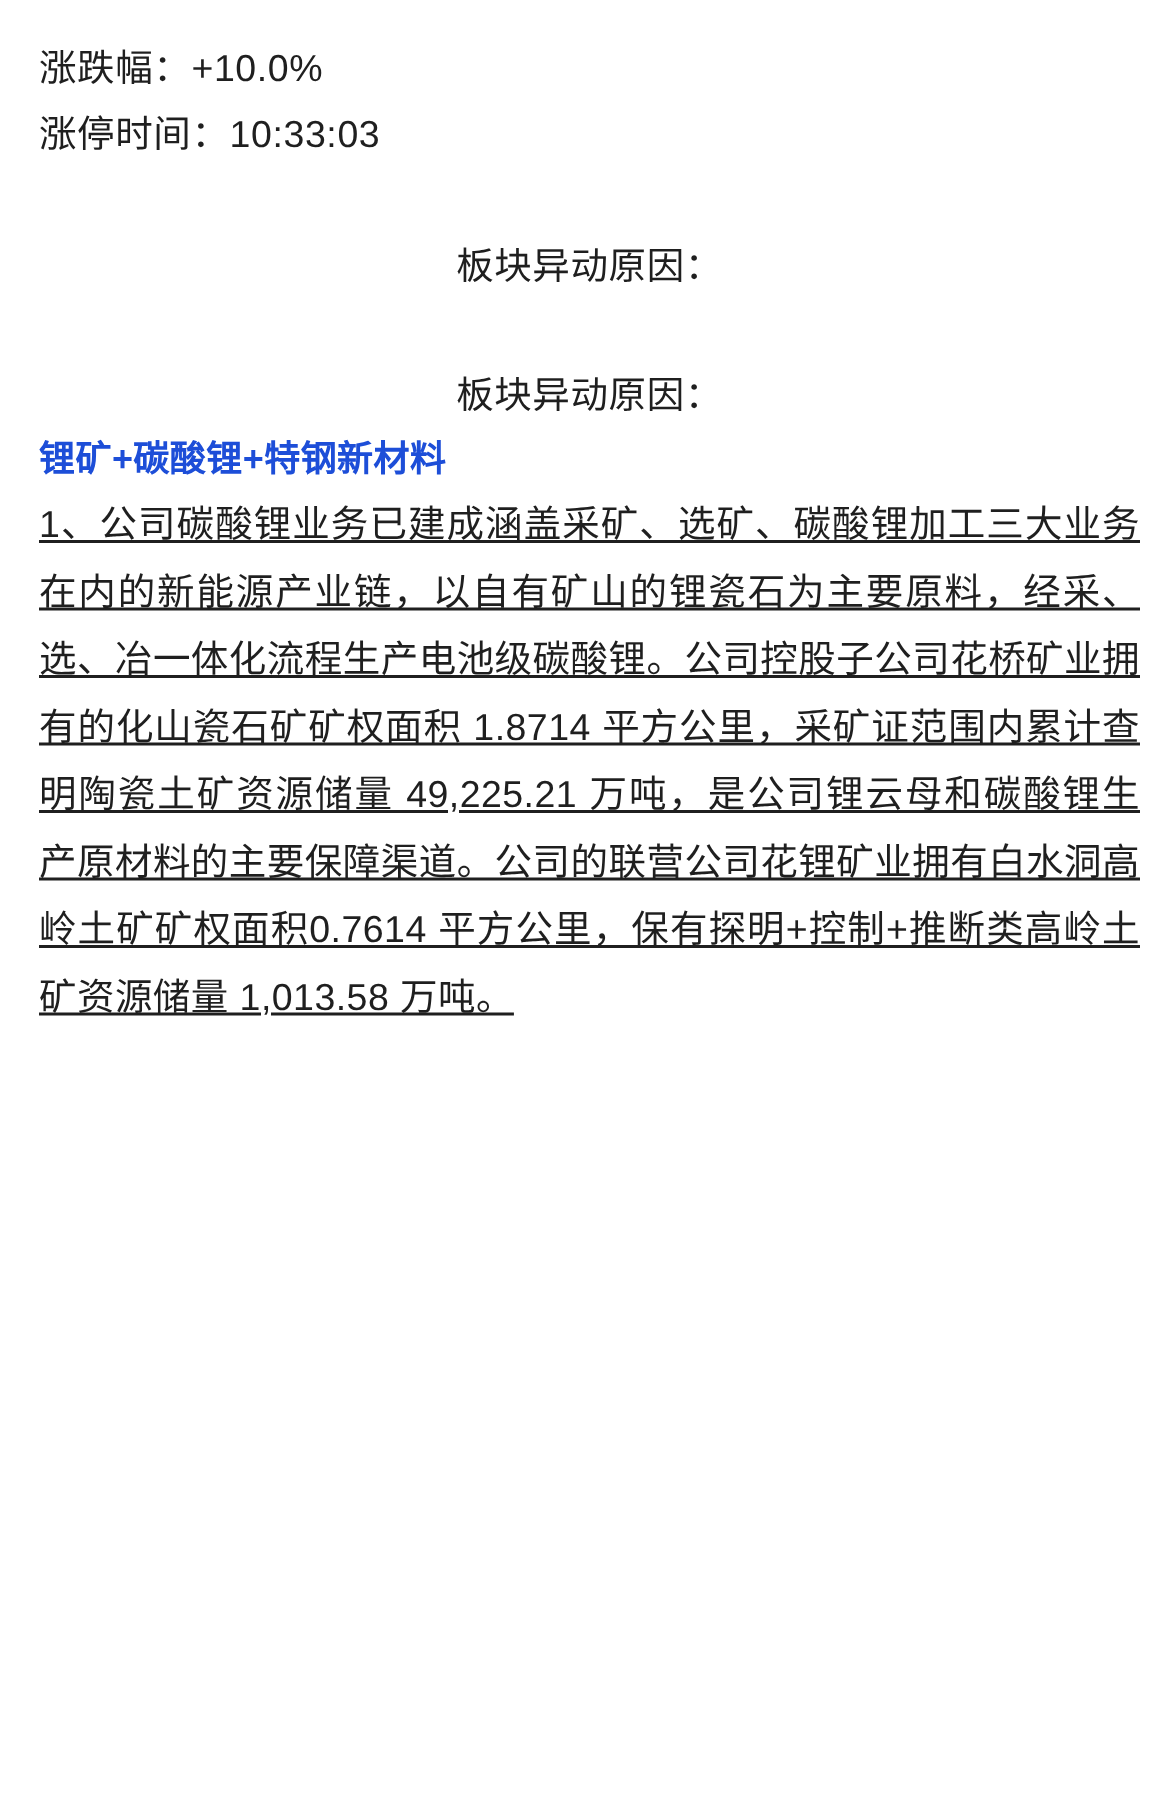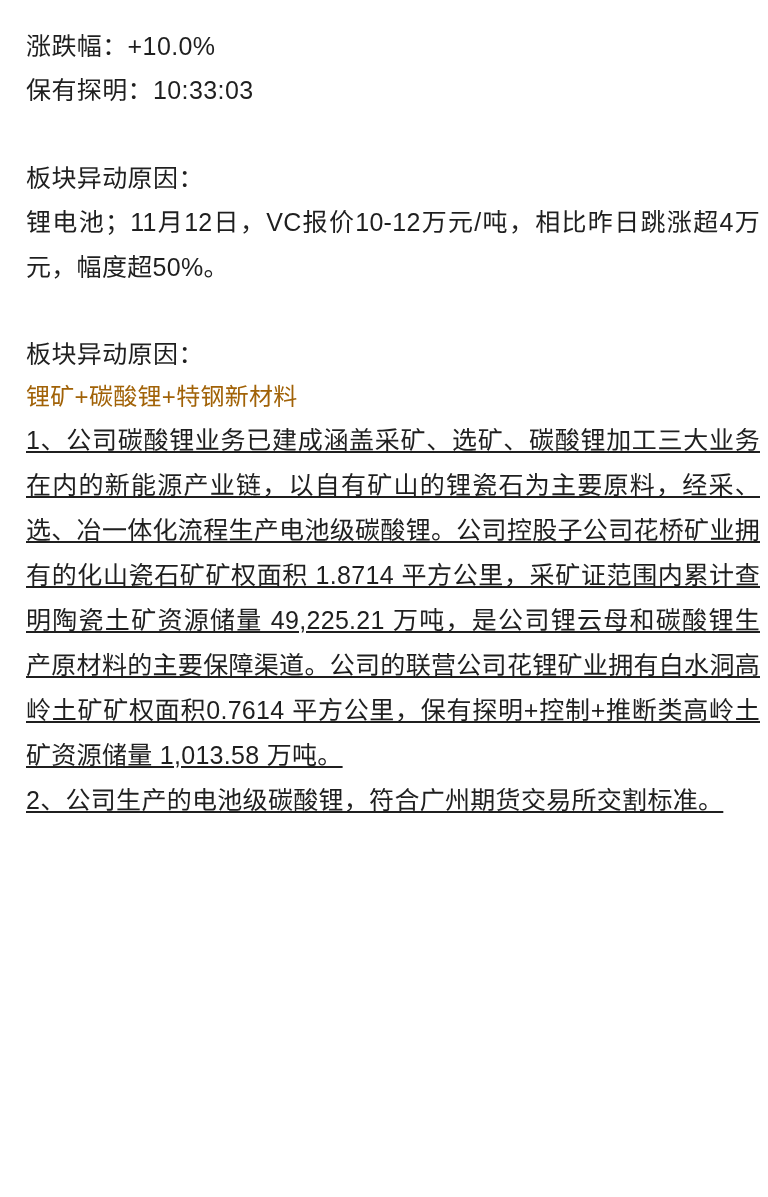--- a/index.html
+++ b/index.html
@@ -36,27 +36,28 @@
     height: 44px;
   }
   .spacer-md {
     height: 42px;
   }
   .heading {
     font-size: 25px;
     line-height: 44px;
     letter-spacing: 0.4px;
     color: #1f1f1f;
+    text-align: center;
   }
   .bold-line {
     font-size: 24px;
     line-height: 42px;
-    font-weight: normal;
+    font-weight: bold;
     letter-spacing: 0.3px;
-    color: #a16207;
+    color: #1d4ed8;
   }
   .para {
     font-size: 25px;
     line-height: 45px;
     letter-spacing: 0.3px;
     color: #1f1f1f;
     text-align: justify;
     text-justify: inter-ideograph;
     word-break: break-all;
   }
@@ -65,32 +66,30 @@
     text-decoration: underline;
   }
 </style>
 </head>
 <body>
 
 <div class="page">
 
   <div class="block">
     <div class="line"><span>涨跌幅：</span><span>+10.0%</span></div>
-    <div class="line"><span>保有探明：</span><span>10:33:03</span></div>
+    <div class="line"><span>涨停时间：</span><span>10:33:03</span></div>
   </div>
 
   <div class="spacer-lg"></div>
 
   <div class="block">
     <div class="heading">板块异动原因：</div>
-    <div class="para">锂电池；11月12日，VC报价10-12万元/吨，相比昨日跳涨超4万元，幅度超50%。</div>
   </div>
 
   <div class="spacer-md"></div>
 
   <div class="block">
     <div class="heading">板块异动原因：</div>
     <div class="bold-line">锂矿+碳酸锂+特钢新材料</div>
     <div class="para para-loose">1、公司碳酸锂业务已建成涵盖采矿、选矿、碳酸锂加工三大业务在内的新能源产业链，以自有矿山的锂瓷石为主要原料，经采、选、冶一体化流程生产电池级碳酸锂。公司控股子公司花桥矿业拥有的化山瓷石矿矿权面积 1.8714 平方公里，采矿证范围内累计查明陶瓷土矿资源储量 49,225.21 万吨，是公司锂云母和碳酸锂生产原材料的主要保障渠道。公司的联营公司花锂矿业拥有白水洞高岭土矿矿权面积0.7614 平方公里，保有探明+控制+推断类高岭土矿资源储量 1,013.58 万吨。</div>
-    <div class="para para-loose">2、公司生产的电池级碳酸锂，符合广州期货交易所交割标准。</div>
   </div>
 
 </div>
 
 </body></html>

